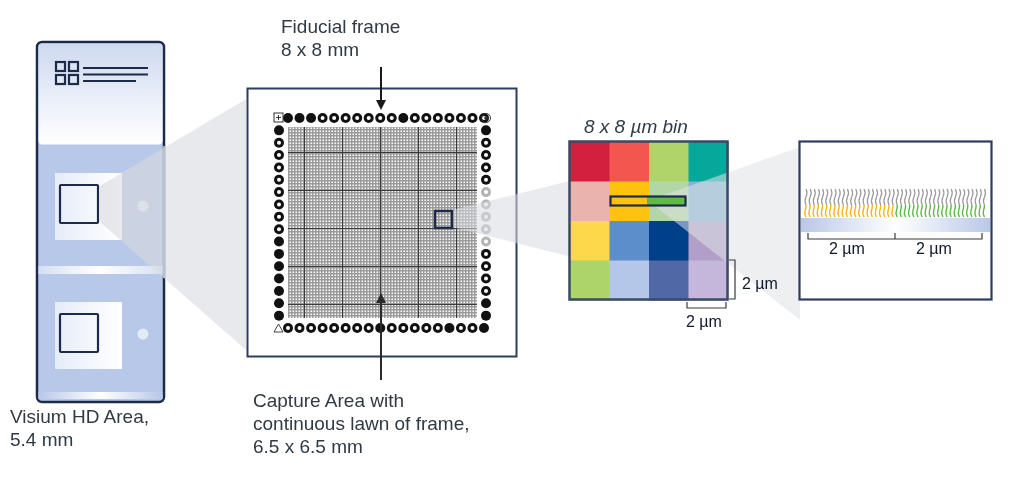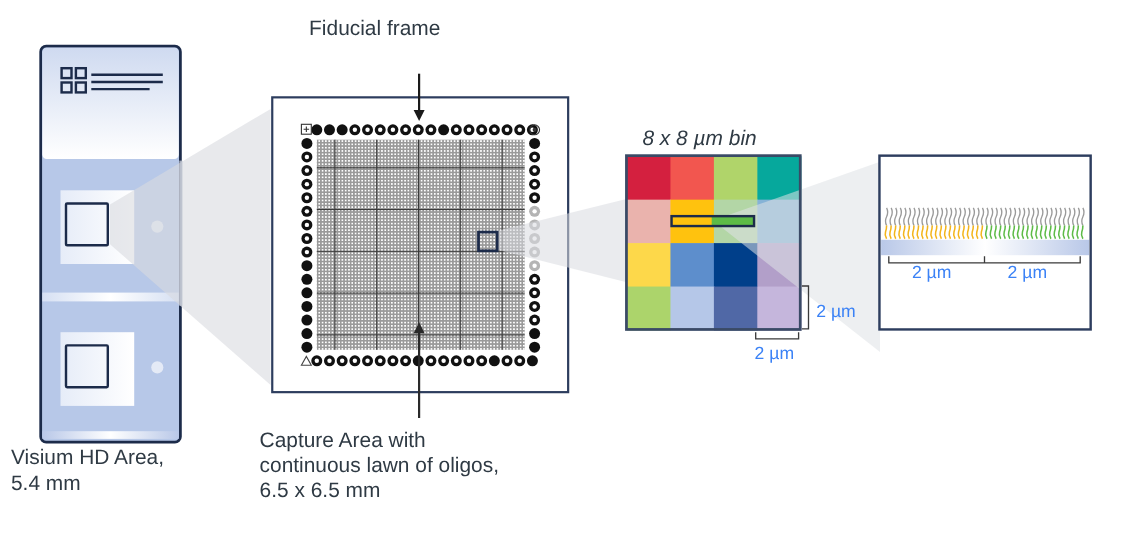--- a/index.html
+++ b/index.html
@@ -1,19 +1,19 @@
 <!DOCTYPE html>
 <html><head>
 <meta charset="utf-8">
 <style>
   html, body { margin:0; padding:0; background:#ffffff; }
   body { width:1030px; height:488px; position:relative; overflow:hidden;
          font-family:"Liberation Sans", sans-serif; color:#2e3a45; }
   .caption { position:absolute; font-size:19px; line-height:23px; color:#2f3a44; white-space:nowrap; }
-  .lbl { position:absolute; font-size:16px; color:#3b82f6; white-space:nowrap; }
+  .lbl { position:absolute; font-size:16px; color:#0f172a; white-space:nowrap; }
   svg { position:absolute; left:0; top:0; }
 </style>
 </head>
 <body>
 
 <svg width="1030" height="488" viewBox="0 0 1030 488">
   <defs>
     <linearGradient id="hdrGrad" x1="0" y1="0" x2="0" y2="1">
       <stop offset="0" stop-color="#cfdaf0"></stop>
       <stop offset="1" stop-color="#ffffff"></stop>
@@ -347,25 +347,26 @@
   <polygon points="376,303 386,303 381,293" fill="#2a2a2a"></polygon>
 </svg>
 
 <div class="caption" style="left:10px; top:405px; width:180px;">
   <div>Visium HD Area,</div>
   <div>5.4 mm</div>
 </div>
 
 <div class="caption" style="left:281px; top:15px; width:200px;">
   <div>Fiducial frame</div>
+  <div>8 x 8 mm</div>
 </div>
 
-<div class="caption" style="left:236px; top:389px; width:290px;">
+<div class="caption" style="left:253px; top:389px; width:290px;">
   <div>Capture Area with</div>
-  <div>continuous lawn of oligos,</div>
+  <div>continuous lawn of frame,</div>
   <div>6.5 x 6.5 mm</div>
 </div>
 
 <div class="caption" style="left:560px; top:115px; width:180px; text-align:left; padding-left:24px; font-size:19px;font-style:italic;">8 x 8 µm bin</div>
 
 <div class="lbl" style="left:742px; top:275px;">2 µm</div>
 <div class="lbl" style="left:686px; top:313px;">2 µm</div>
 
 <div class="lbl" style="left:829px; top:240px;">2 µm</div>
 <div class="lbl" style="left:916px; top:240px;">2 µm</div>

